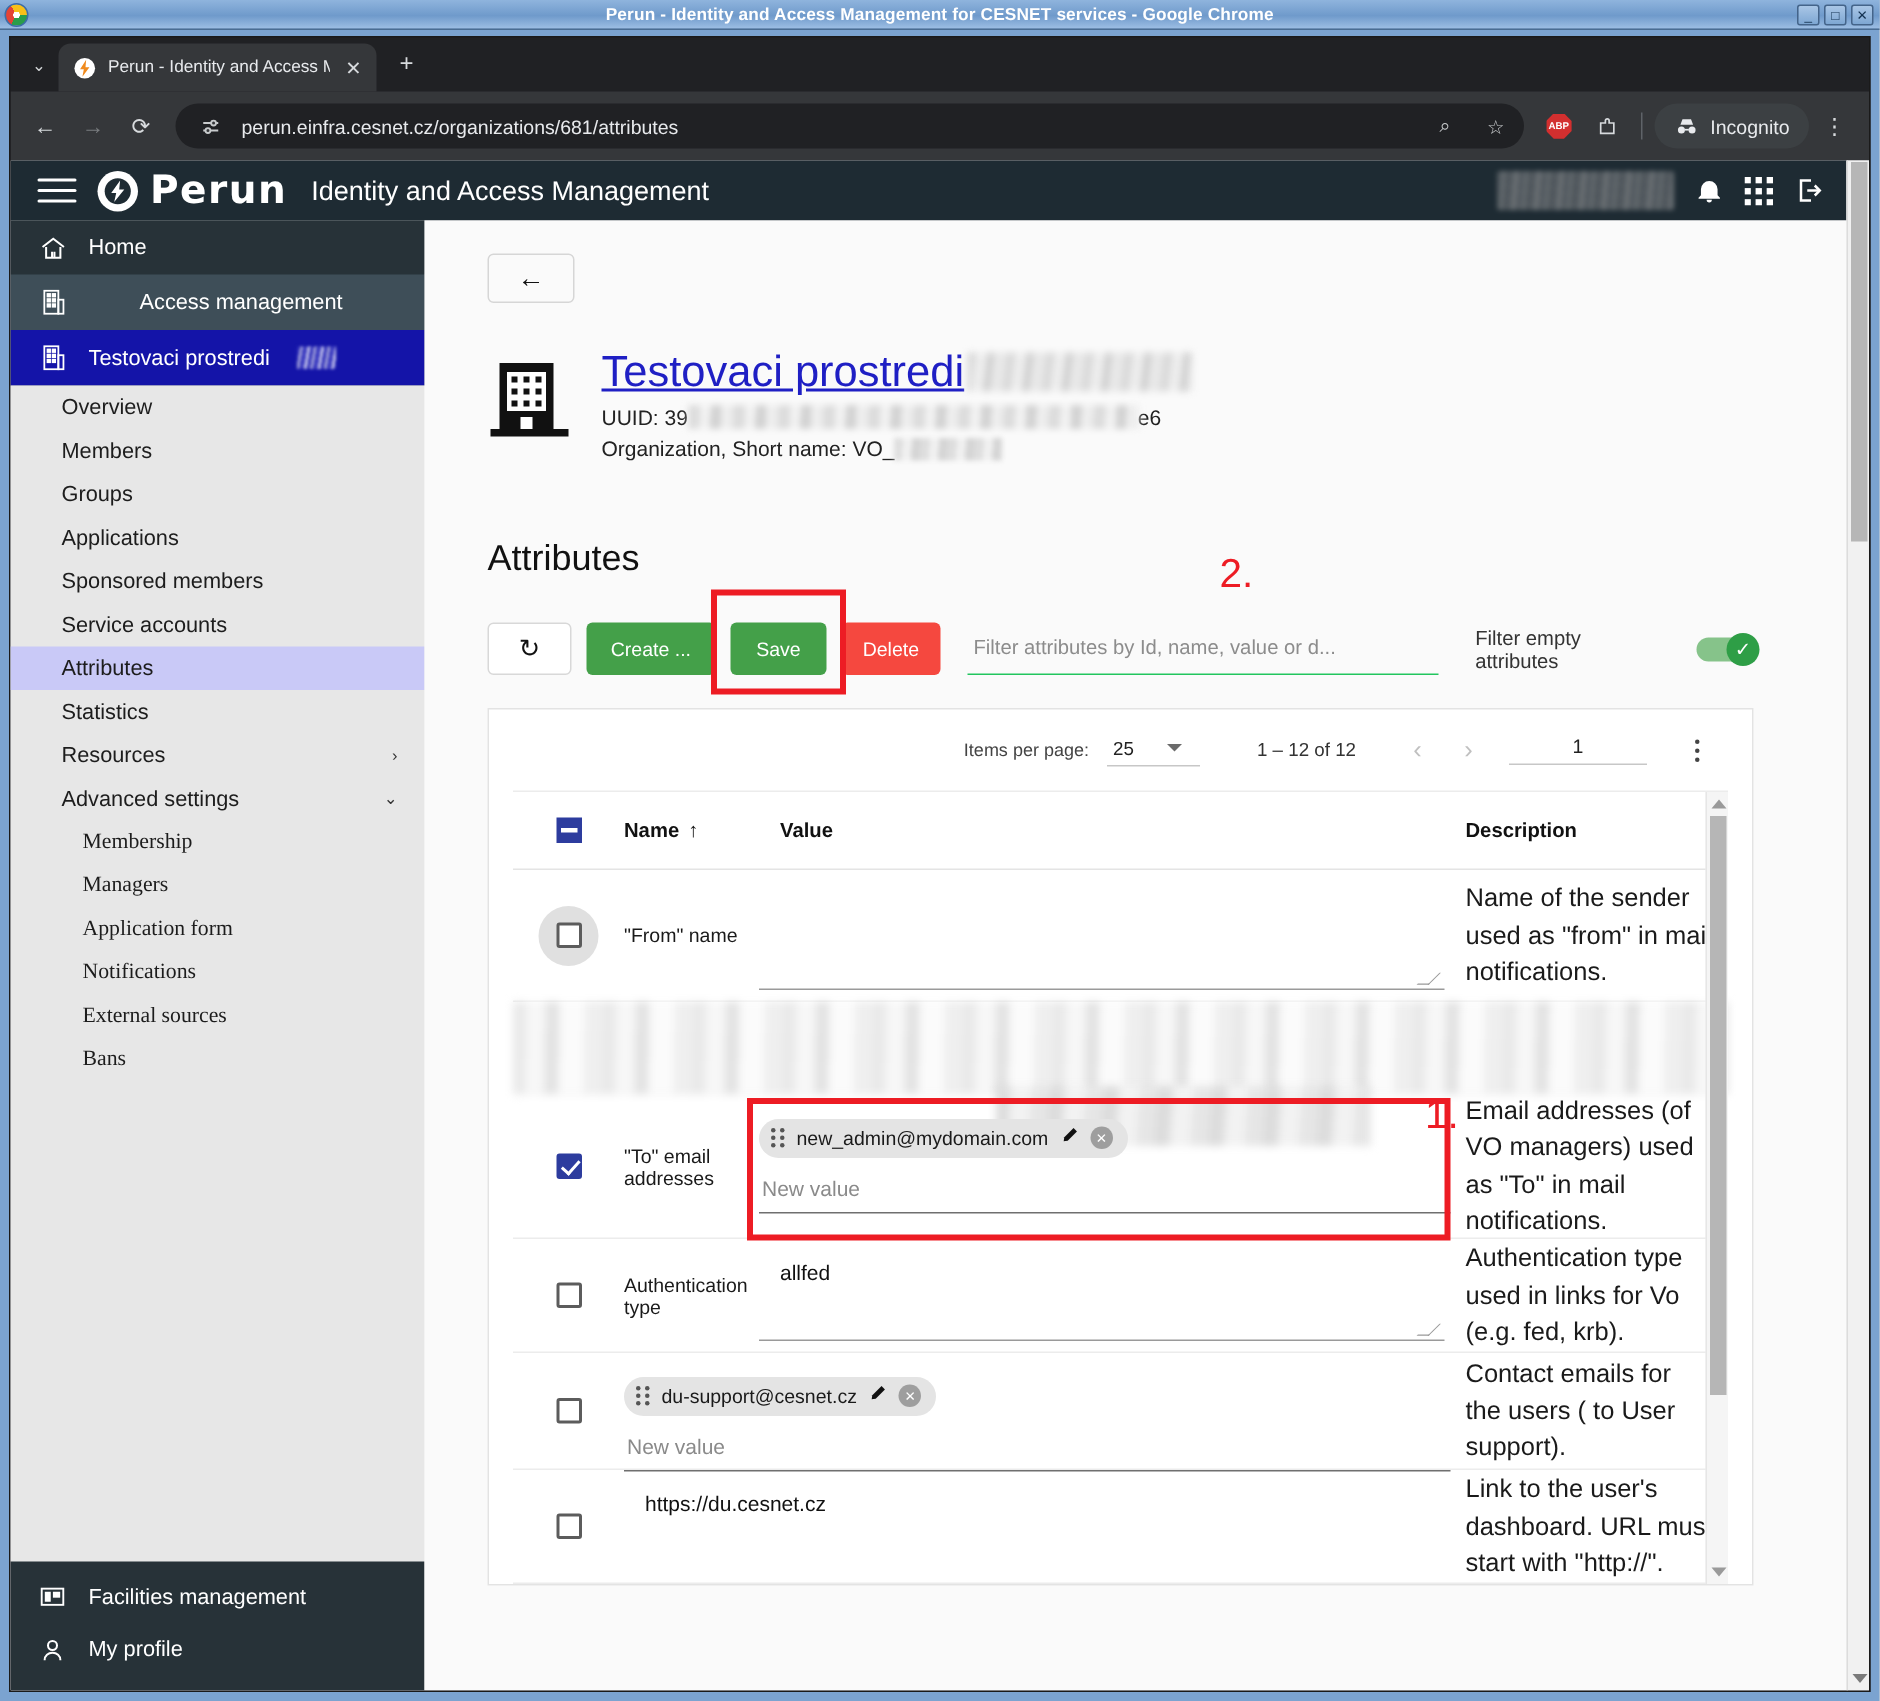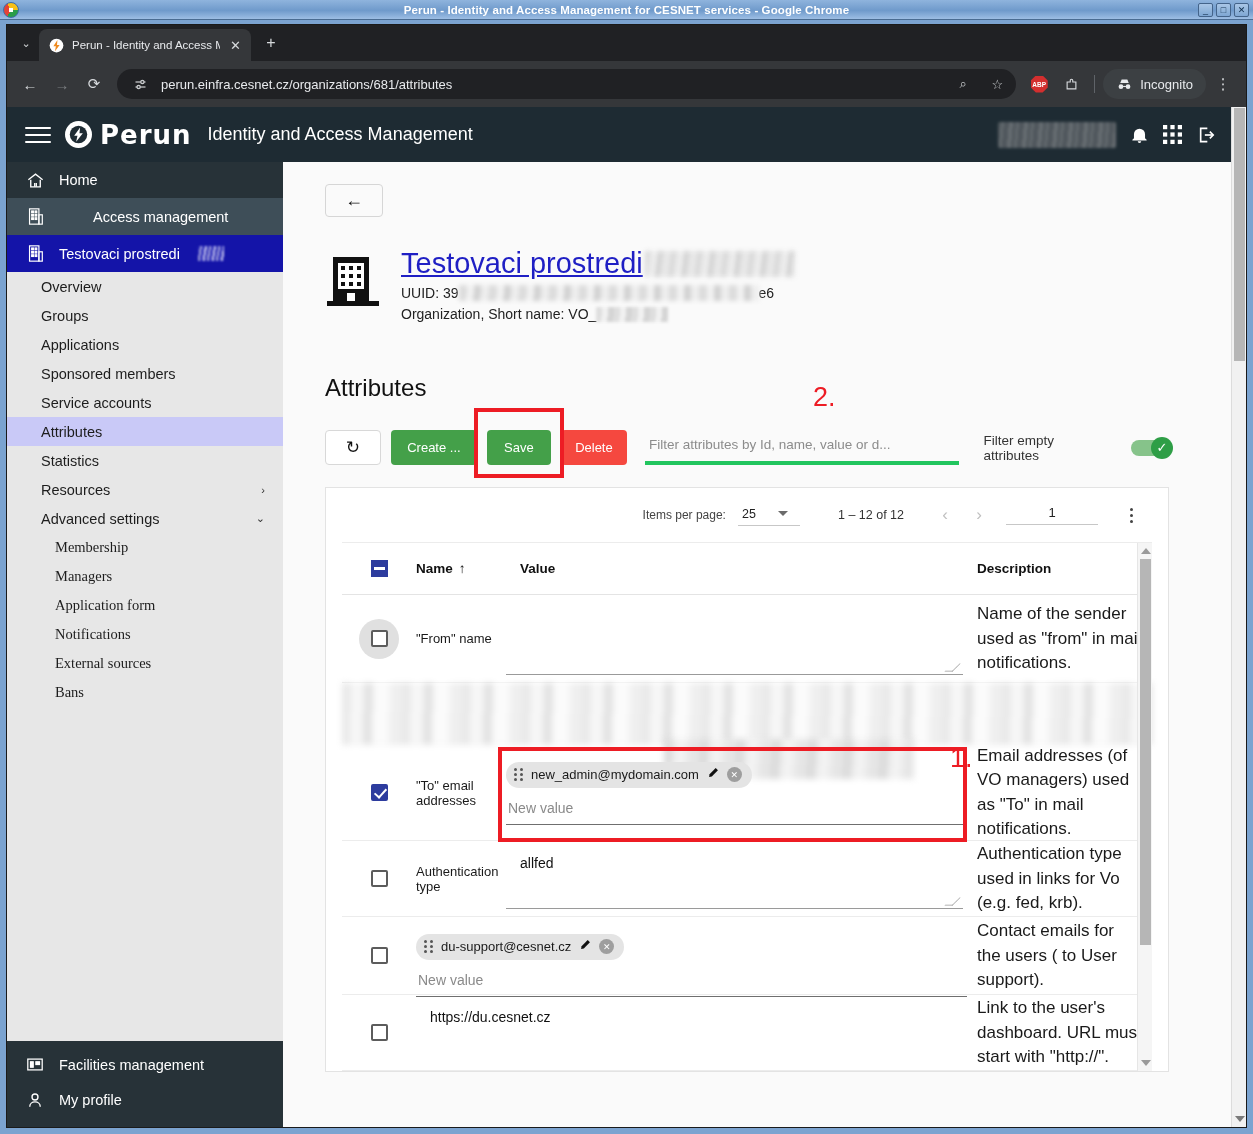--- a/index.html
+++ b/index.html
@@ -88,21 +88,21 @@
   .incognito-pill {
     height: 30px; border-radius: 16px; background: #3c4043; color: #e8eaed;
     display: flex; align-items: center; gap: 7px; padding: 0 13px; font-size: 13px;
   }
 
   .viewport { position: absolute; left: 0; right: 0; top: 82px; bottom: 0; background: #fff; display: flex; }
 
   
   .app { flex: 1 1 auto; display: flex; flex-direction: column; min-width: 0; position: relative; }
   .app-header {
-    height: 55px; background: #1e2b33; display: flex; align-items: center;
+    height: 40px; background: #1e2b33; display: flex; align-items: center;
     padding: 0 14px 0 18px; color: #fff; flex: 0 0 auto;
   }
   .hamburger { width: 26px; display:flex; flex-direction:column; gap: 5px; margin-right: 14px; }
   .hamburger i { display:block; height: 2px; background:#fff; border-radius:1px; }
   .brand { display: flex; align-items: center; gap: 8px; }
   .brand-mark {
     width: 27px; height: 27px; border-radius: 50%; background: #fff;
     display:flex;align-items:center;justify-content:center;
   }
   .brand-text { font-size: 26px; font-weight: bold; letter-spacing: 1px; font-family: "DejaVu Sans", sans-serif; }
@@ -196,21 +196,21 @@
   .save-wrap { position: relative; display: flex; }
   .save-hl {
     position: absolute; left: -13px; top: -22px; right: -13px; bottom: -13px;
     border: 4px solid #ed1c24; pointer-events: none;
   }
   .marker-2 {
     position: absolute; left: 488px; top: -48px; color: #ed1c24; font-size: 27px;
     font-family: "Liberation Sans", sans-serif;
   }
   .filter-input {
-    width: 315px; height: 34px; border: none; border-bottom: 4px solid #22c55e;
+    width: 315px; height: 34px; border: none; border-bottom: 1px solid #22c55e;
     background: transparent; font-size: 13.5px; color: #8c8c8c; padding: 0 4px 2px;
     font-family: "Liberation Sans", sans-serif; margin-left: 8px;
   }
   .filter-input::placeholder { color: #8c8c8c; }
   .toggle-label { font-size: 13.5px; color: #333; margin-left: 14px; }
   .toggle {
     width: 38px; height: 16px; border-radius: 9px; background: #86c38a;
     position: relative; margin-left: 8px;
   }
   .toggle .knob {
@@ -497,20 +497,23 @@
                 <span>Testovaci prostredi</span>
                 <span class="redact-inline"></span>
               </div>
             </div>
 
             <div class="side-list">
               <div class="side-link">
                   <span>Overview</span>
                 </div>
               <div class="side-link">
+                  <span>Members</span>
+                </div>
+              <div class="side-link">
                   <span>Groups</span>
                 </div>
               <div class="side-link">
                   <span>Applications</span>
                 </div>
               <div class="side-link">
                   <span>Sponsored members</span>
                 </div>
               <div class="side-link">
                   <span>Service accounts</span>

